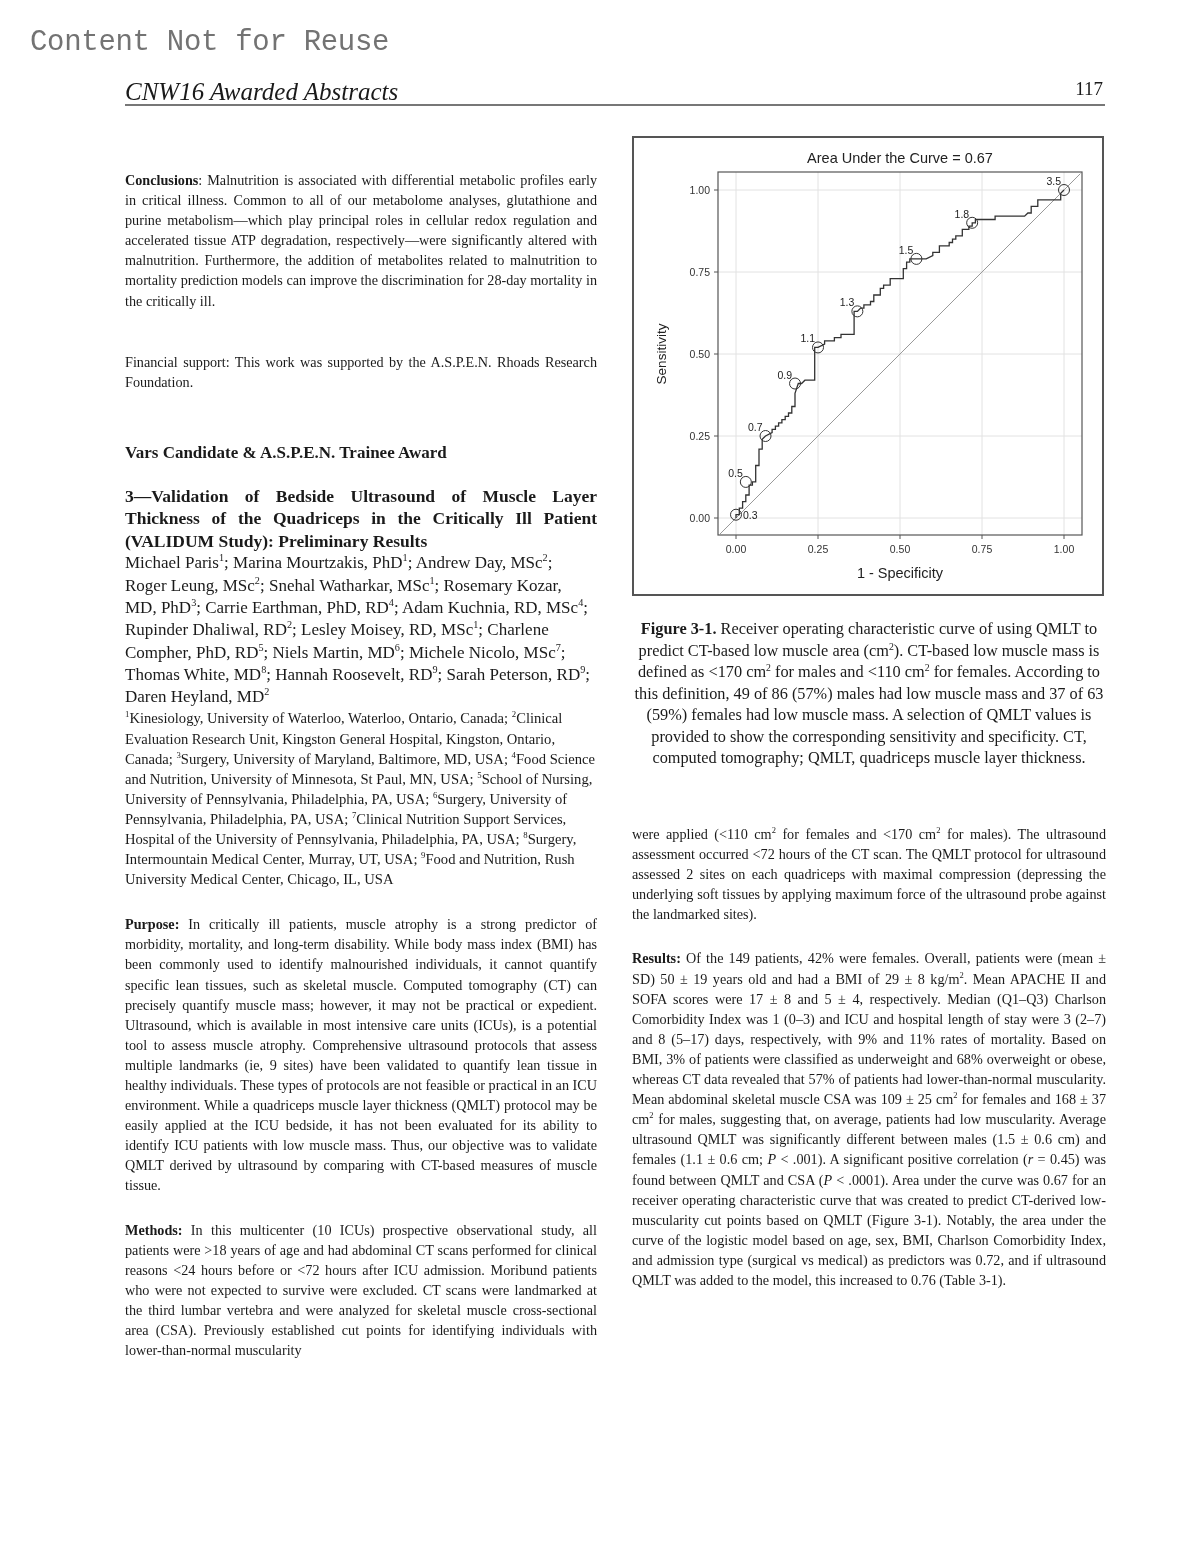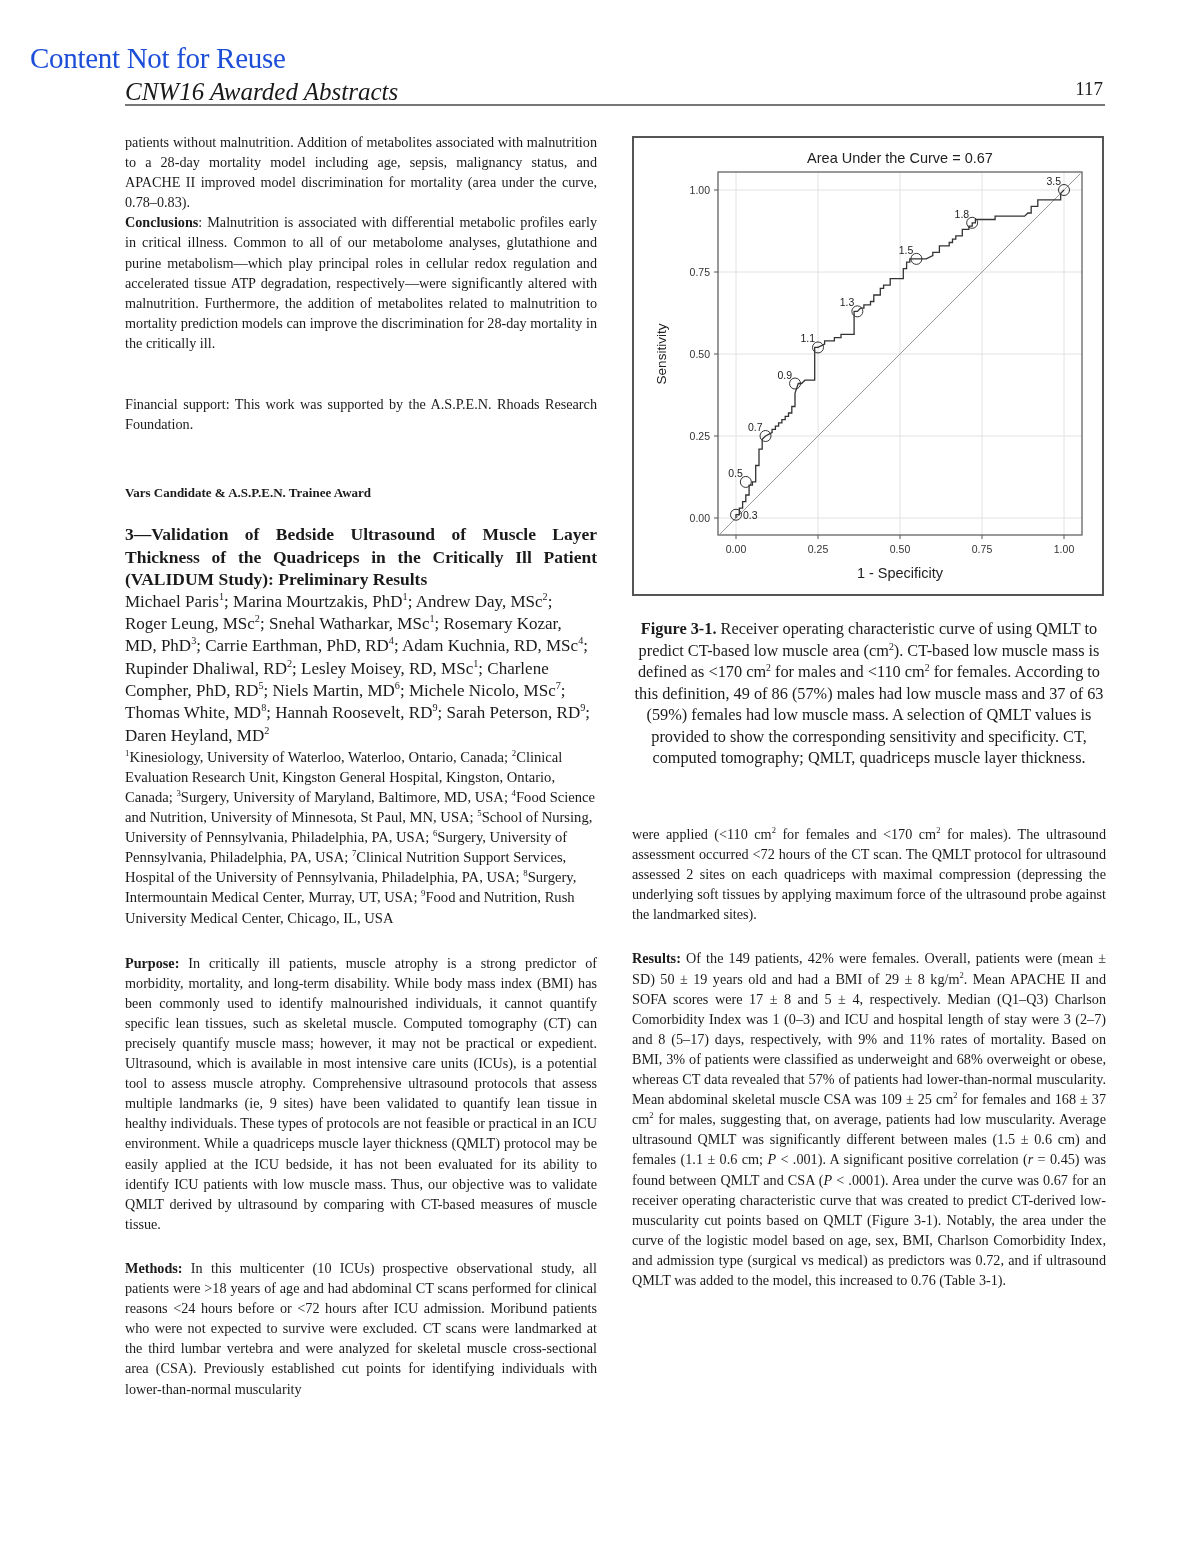--- a/index.html
+++ b/index.html
@@ -1,52 +1,51 @@
 <!DOCTYPE html>
 <html><head>
 <meta charset="utf-8">
 <style>
   html, body { margin: 0; padding: 0; background: #ffffff; }
   body { width: 1200px; height: 1558px; position: relative; overflow: hidden;
          font-family: "Liberation Serif", "DejaVu Serif", serif; color: #1a1a1a; }
-  .watermark { position: absolute; left: 30px; top: 42px; font-family: Liberation Serif, serif;
-               font-size: 29px; color: #1d4ed8; letter-spacing: -0.3px; }
+  .watermark { position: absolute; left: 30px; top: 26px; font-family: Liberation Mono, monospace;
+               font-size: 29px; color: #737373; letter-spacing: -0.3px; }
   .running-head { position: absolute; left: 125px; top: 78px; width: 980px; height: 26px;
                   border-bottom: 2px solid #777; }
   .running-title { position: absolute; left: 0; top: 0; font-style: italic; font-size: 25px; }
   .page-number { position: absolute; right: 2px; top: 0; font-size: 19px; }
   .col { position: absolute; }
   .col-left { left: 125px; width: 472px; }
   .col-right { left: 632px; width: 474px; }
   p { margin: 0; text-align: justify; }
   .small { font-size: 14.2px; line-height: 20.1px; }
   .med { font-size: 17px; line-height: 22.3px; }
   .b { font-weight: bold; }
-  .heading { font-weight: bold; font-size: 13px; }
+  .heading { font-weight: bold; font-size: 17px; }
   .title { font-weight: bold; font-size: 17.5px; line-height: 22.5px; text-align: justify; }
   sup { font-size: 0.6em; line-height: 0; vertical-align: super; }
   .figure-box { position: absolute; left: 632px; top: 136px; width: 472px; height: 460px;
                 border: 2px solid #555; box-sizing: border-box; background: #fff; }
   .figure-box svg { position: absolute; left: -2px; top: -2px; }
   .caption { text-align: center; font-size: 16.3px; line-height: 21.5px; }
 </style>
 </head>
 <body>
 
 <div class="watermark">Content Not for Reuse</div>
 
 <div class="running-head">
   <span class="running-title">CNW16 Awarded Abstracts</span>
   <span class="page-number">117</span>
 </div>
 
 <div class="col col-left" style="top:132px;">
-  <p class="small">patients without malnutrition. Addition of metabolites associated with malnutrition to a 28-day mortality model including age, sepsis, malignancy status, and APACHE II improved model discrimination for mortality (area under the curve, 0.78–0.83).</p>
 
-  <p class="small" style="">
+  <p class="small" style="margin-top:38px;">
     <span class="b">Conclusions</span><span>: Malnutrition is associated with differential metabolic profiles early in critical illness. Common to all of our metabolome analyses, glutathione and purine metabolism—which play principal roles in cellular redox regulation and accelerated tissue ATP degradation, respectively—were significantly altered with malnutrition. Furthermore, the addition of metabolites related to malnutrition to mortality prediction models can improve the discrimination for 28-day mortality in the critically ill.</span>
   </p>
 
   <p class="small" style="margin-top:41px;">Financial support: This work was supported by the A.S.P.E.N. Rhoads Research Foundation.</p>
 
   <div class="heading" style="margin-top:51px;">Vars Candidate &amp; A.S.P.E.N. Trainee Award</div>
 
   <div class="title" style="margin-top:22px;">3—Validation of Bedside Ultrasound of Muscle Layer Thickness of the Quadriceps in the Critically Ill Patient (VALIDUM Study): Preliminary Results</div>
 
   <p class="med" style="text-align:left;" id="authors"><span>Michael Paris</span><sup>1</sup>; <span>Marina Mourtzakis, PhD</span><sup>1</sup>; <span>Andrew Day, MSc</span><sup>2</sup>; <span>Roger Leung, MSc</span><sup>2</sup>; <span>Snehal Watharkar, MSc</span><sup>1</sup>; <span>Rosemary Kozar, MD, PhD</span><sup>3</sup>; <span>Carrie Earthman, PhD, RD</span><sup>4</sup>; <span>Adam Kuchnia, RD, MSc</span><sup>4</sup>; <span>Rupinder Dhaliwal, RD</span><sup>2</sup>; <span>Lesley Moisey, RD, MSc</span><sup>1</sup>; <span>Charlene Compher, PhD, RD</span><sup>5</sup>; <span>Niels Martin, MD</span><sup>6</sup>; <span>Michele Nicolo, MSc</span><sup>7</sup>; <span>Thomas White, MD</span><sup>8</sup>; <span>Hannah Roosevelt, RD</span><sup>9</sup>; <span>Sarah Peterson, RD</span><sup>9</sup>; <span>Daren Heyland, MD</span><sup>2</sup></p>

